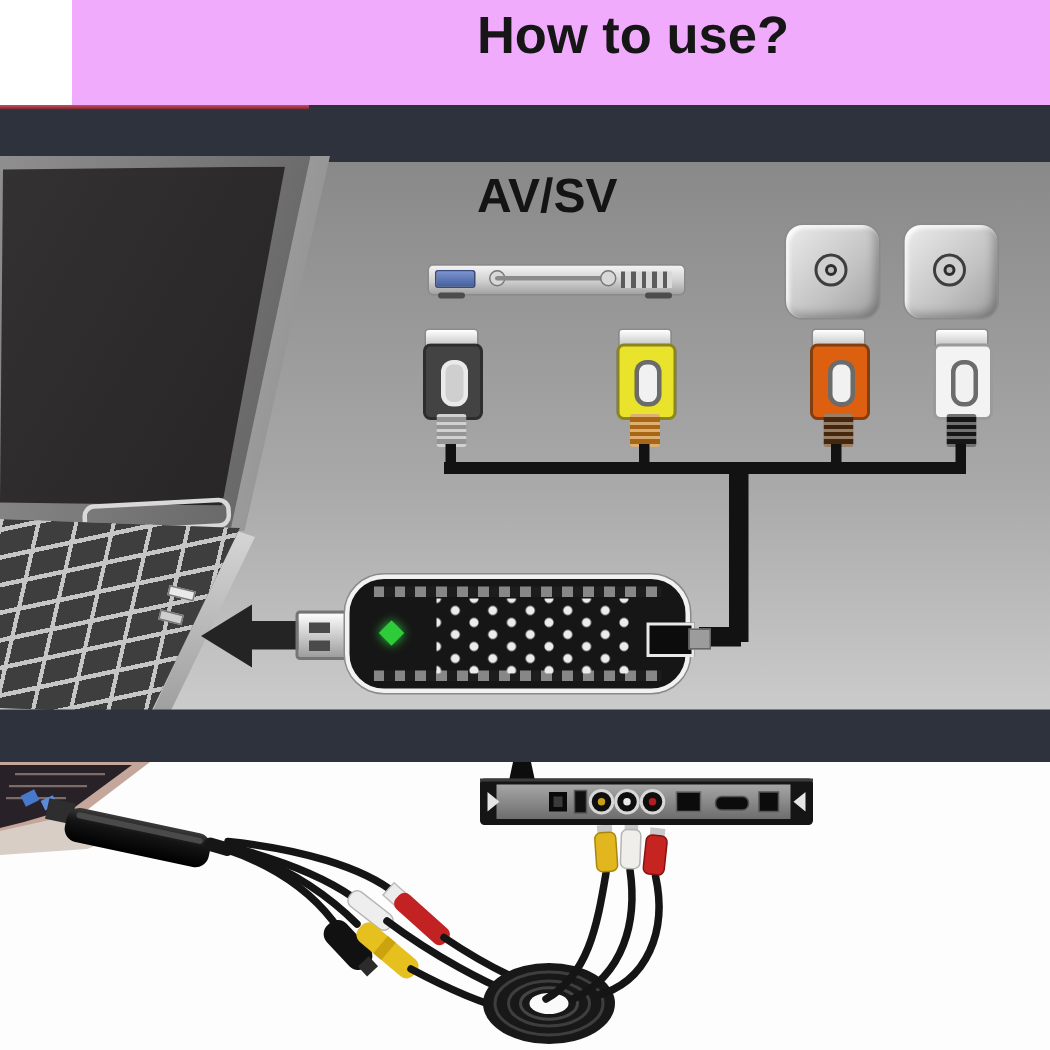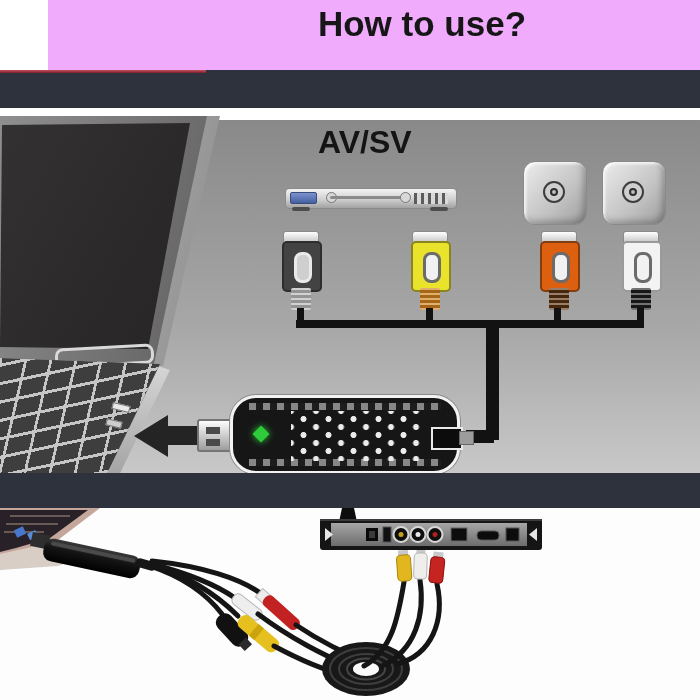--- a/index.html
+++ b/index.html
@@ -12,21 +12,21 @@
           font-size:35px;font-weight:700;color:#161616;letter-spacing:0px;}
   .accent{position:absolute;left:0;top:70px;width:206px;height:3px;
           background:linear-gradient(180deg,#c4515e 0%,#7d1f2c 100%);z-index:5;}
 
   
   .band{position:absolute;left:0;width:700px;background:#2e323c;}
   .band1{top:70px;height:38px;}
   .band2{top:473px;height:35px;}
 
   
-  .illu{position:absolute;left:0;top:120px;width:700px;height:470px;
+  .illu{position:absolute;left:0;top:108px;width:700px;height:470px;
         background:linear-gradient(180deg,#898989 0%,#a8a8a8 45%,#e3e3e3 100%);}
   .illu .lbl{position:absolute;top:4px;font-size:32px;font-weight:700;color:#141414;}
   .lbl-av{left:318px;}
   .lbl-audio{left:531px;}
 
   
   .lap-silver{position:absolute;left:0;top:-4px;width:222px;height:250px;
       clip-path:polygon(0px 0px,220px 0px,163px 250px,0px 250px);
       background:linear-gradient(100deg,#c2c2c2 0%,#8d8d8d 100%);}
   .lap-bezel{position:absolute;left:0;top:-4px;width:212px;height:248px;

